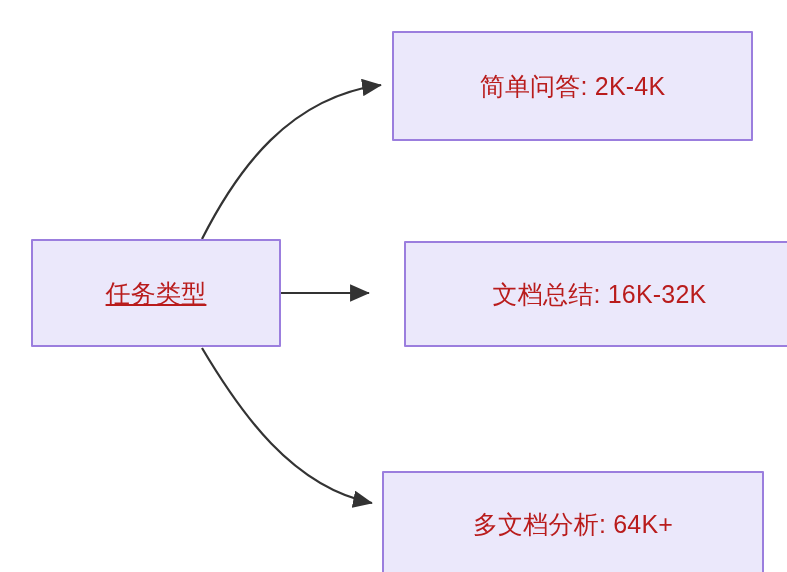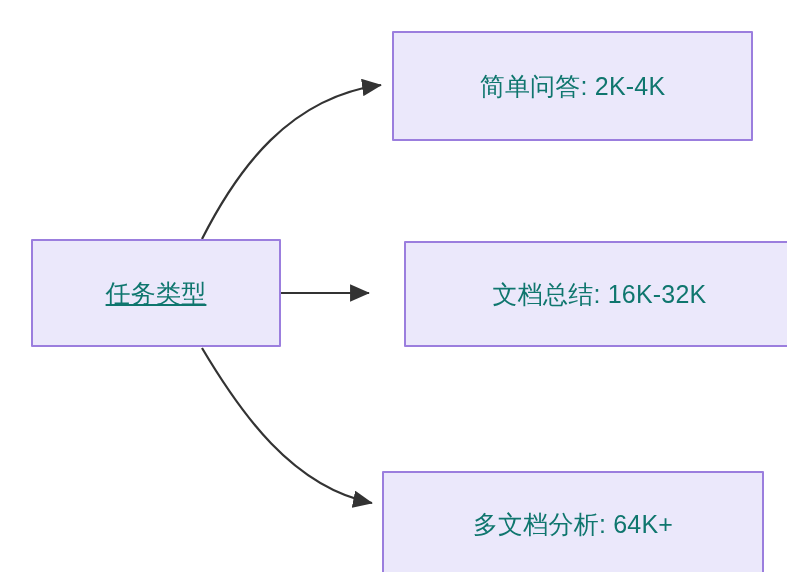--- a/index.html
+++ b/index.html
@@ -28,21 +28,21 @@
   }
   .node {
     position: absolute;
     box-sizing: border-box;
     background: #ebe8fb;
     border: 2px solid #9b7ede;
     border-radius: 1px;
     display: flex;
     align-items: center;
     justify-content: center;
-    color: #0f766e;
+    color: #b91c1c;
     font-size: 25px;
     line-height: 1.2;
     letter-spacing: 0.2px;
     white-space: nowrap;
     -webkit-font-smoothing: antialiased;
   }
   .node-label {
     display: block;
     text-align: center;
   }

